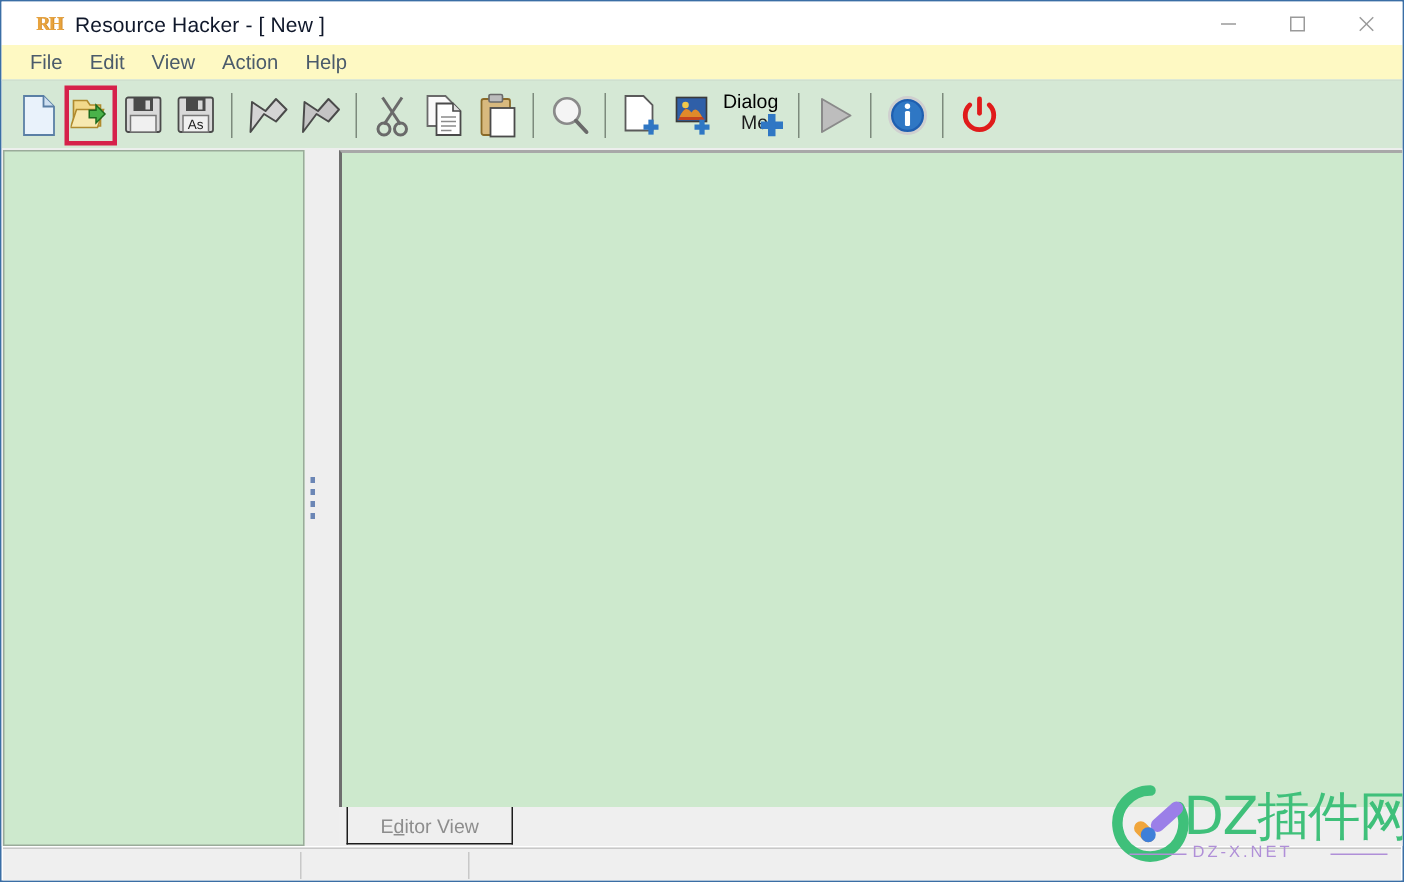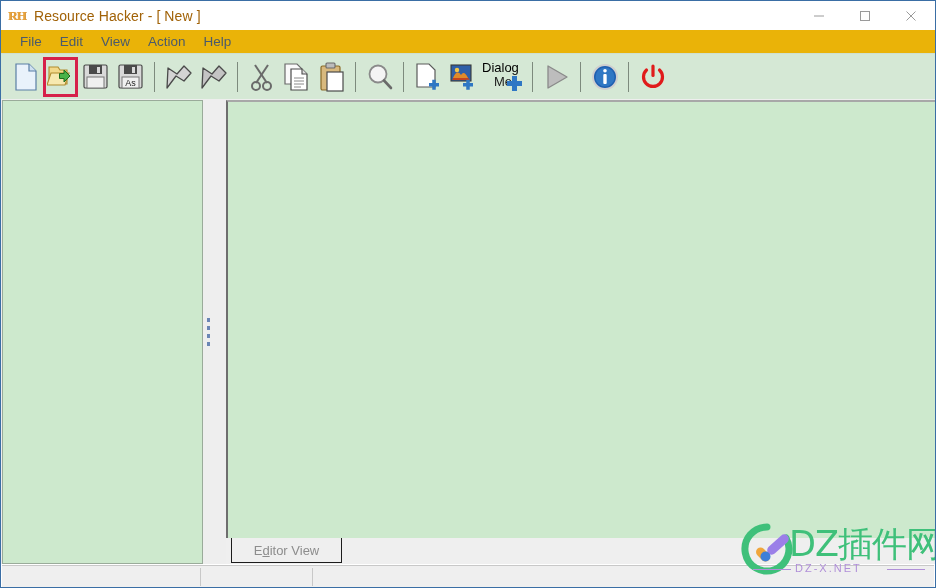--- a/index.html
+++ b/index.html
@@ -29,38 +29,38 @@
     position: absolute;
     left: 0; top: 0;
     width: 934px;
     height: 29px;
     background: #ffffff;
     display: flex;
     align-items: center;
   }
   #app-icon {
     width: 17px; height: 17px;
-    margin-left: 7px;
+    margin-left: 23px;
     margin-right: 9px;
     position: relative;
     flex: none;
   }
   #app-icon .rh {
     position: absolute;
     left: 0; top: 0;
     width: 17px; height: 17px;
     font: bold 13px "Liberation Serif", serif;
     color: #e8a33d;
     letter-spacing: -1px;
     line-height: 17px;
     text-shadow: 0.5px 0 0 #c8801f;
   }
   #title-text {
     font-size: 14px;
-    color: #a16207;
+    color: #0f172a;
     white-space: nowrap;
     letter-spacing: 0.1px;
   }
   .wbtn {
     position: absolute;
     top: 0;
     width: 46px;
     height: 29px;
     display: flex;
     align-items: center;
@@ -70,21 +70,21 @@
   #btn-min { right: 93px; }
   #btn-max { right: 47px; }
   #btn-close { right: 1px; }
 
   
   #menubar {
     position: absolute;
     left: 0; top: 29px;
     width: 934px;
     height: 23px;
-    background: #eab308;
+    background: #fef9c3;
     display: flex;
     align-items: center;
     padding-left: 10px;
     box-sizing: border-box;
   }
   .menu-item {
     font-size: 13.5px;
     color: #4b5b6b;
     padding: 2px 9px 2px 9px;
     white-space: nowrap;

